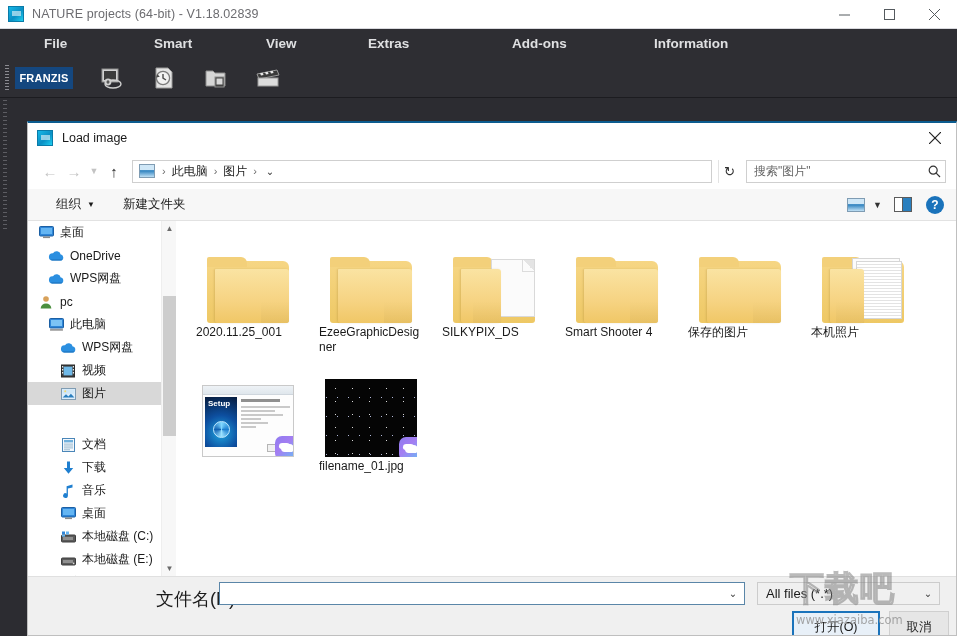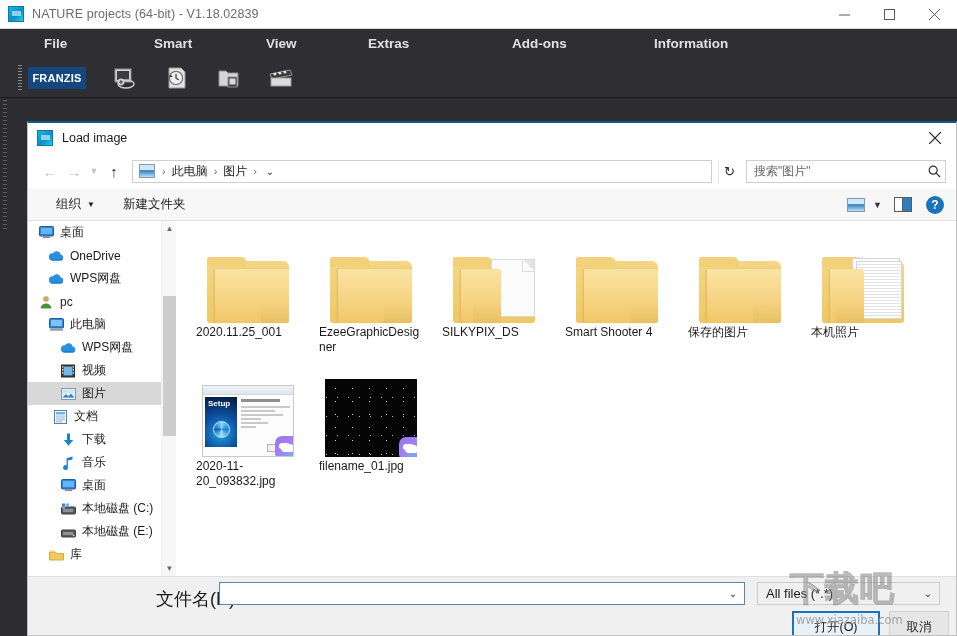--- a/index.html
+++ b/index.html
@@ -54,21 +54,20 @@
     font-size: 13.5px; font-weight: bold; color: #dfe0e2;
     white-space: nowrap; padding: 2px 4px;
   }
 
   
   #app-toolbar {
     position: absolute; left: 0; top: 58px; width: 957px; height: 40px;
     background: #2e2e33;
     display: flex; align-items: center;
     border-bottom: 1px solid #1c1c20;
-    padding-left: 13px;
   }
   #toolbar-grip {
     width: 4px; height: 26px; margin-left: 5px; margin-right: 6px;
     background-image: repeating-linear-gradient(to bottom, #8b8b91 0 1px, transparent 1px 3px);
     flex: none;
   }
   #franzis-logo {
     width: 58px; height: 22px; background: #14477f;
     color: #ffffff; font-size: 11px; font-weight: bold;
     display: flex; align-items: center; justify-content: center;
@@ -615,21 +614,21 @@
             <span class="tree-ico">
               <svg width="15" height="12" viewBox="0 0 15 12">
                 <rect x="0.5" y="0.5" width="14" height="11" fill="#ddeefc" stroke="#7f9cb3"></rect>
                 <rect x="1.6" y="1.6" width="11.8" height="4" fill="#cfe7f7"></rect>
                 <path d="M1.6 9.5l3.4-3.2 2.4 2.1 2.5-2.6 3.5 3.7z" fill="#2a7fbe"></path>
                 <circle cx="4.2" cy="3.3" r="1" fill="#f5d76a"></circle>
               </svg>
             </span>
             <span>图片</span>
           </div>
-          <div class="tree-item" style="padding-left: 24px;">
+          <div class="tree-item" style="padding-left: 32px; margin-top: 28px;">
             <span class="tree-ico">
               <svg width="13" height="14" viewBox="0 0 13 14">
                 <rect x="0.5" y="0.5" width="12" height="13" fill="#f5f9fd" stroke="#4a86b8"></rect>
                 <rect x="2" y="2" width="9" height="2.4" fill="#6fb0dc"></rect>
                 <g fill="#9ab9cf">
                   <rect x="2" y="5.6" width="9" height="1"></rect>
                   <rect x="2" y="7.5" width="9" height="1"></rect>
                   <rect x="2" y="9.4" width="9" height="1"></rect>
                   <rect x="2" y="11.3" width="6" height="1"></rect>
                 </g>
@@ -784,21 +783,20 @@
                 <i style="width:70%"></i>
                 <i style="width:85%"></i>
                 <i style="width:40%"></i>
                 <i style="width:55%"></i>
                 <i style="width:30%"></i>
               </div>
               <div class="ps-btn"></div>
               <div class="cloud-badge"></div>
             </div>
           </div>
-          <div class="tile-label">2020-11-20_093832.jpg</div>
         </div>
         <div class="file-tile">
           <div class="tile-thumb">
             <div class="photo-dark">
               <div class="stars"></div>
               <div class="cloud-badge"></div>
             </div>
           </div>
           <div class="tile-label">filename_01.jpg</div>
         </div>

